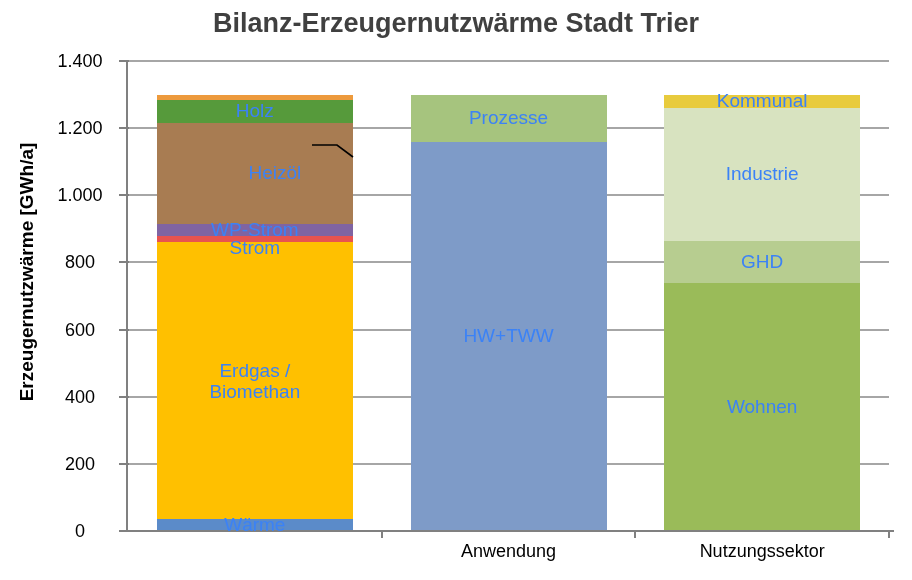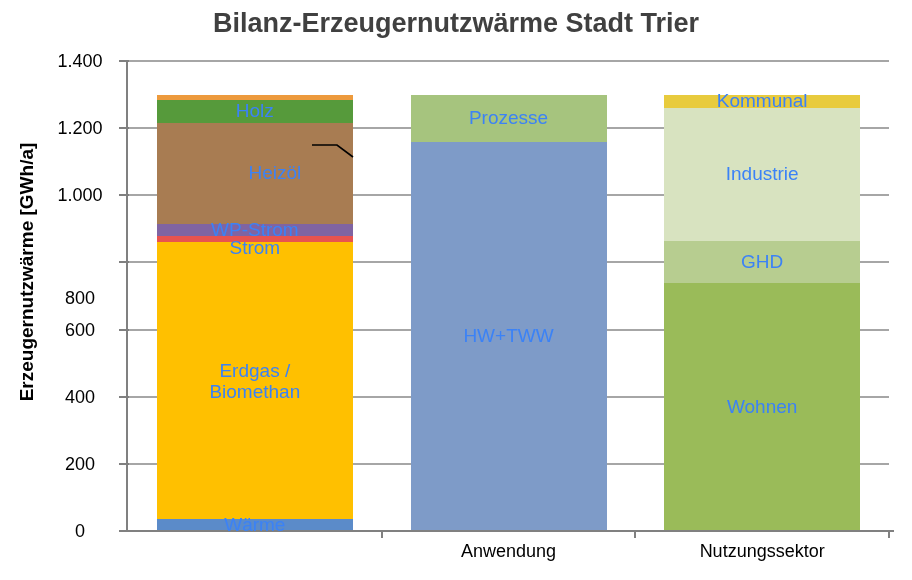--- a/index.html
+++ b/index.html
@@ -121,21 +121,21 @@
     </svg>
   </div>
 <div class="ytick" style="top: 520px;">0</div>
     <div class="ytickmark" style="top: 530px; background: rgb(128, 128, 128);"></div>
     <div class="ytick" style="top: 452.857px;">200</div>
     <div class="ytickmark" style="top: 462.857px; background: rgb(128, 128, 128);"></div>
     <div class="ytick" style="top: 385.714px;">400</div>
     <div class="ytickmark" style="top: 395.714px; background: rgb(128, 128, 128);"></div>
     <div class="ytick" style="top: 318.571px;">600</div>
     <div class="ytickmark" style="top: 328.571px; background: rgb(128, 128, 128);"></div>
-    <div class="ytick" style="top: 251.429px; margin-top: 36px;">800</div>
+    <div class="ytick" style="top: 251.429px;">800</div>
     <div class="ytickmark" style="top: 261.429px; background: rgb(128, 128, 128);"></div>
     <div class="ytick" style="top: 184.286px;">1.000</div>
     <div class="ytickmark" style="top: 194.286px; background: rgb(128, 128, 128);"></div>
     <div class="ytick" style="top: 117.143px;">1.200</div>
     <div class="ytickmark" style="top: 127.143px; background: rgb(128, 128, 128);"></div>
     <div class="ytick" style="top: 50px;">1.400</div>
     <div class="ytickmark" style="top: 60px; background: rgb(128, 128, 128);"></div>
     <div class="xlabel" style="left: 652.167px;">Nutzungssektor</div>
     <div class="xlabel" style="left: 398.5px;">Anwendung</div>
   </div>

